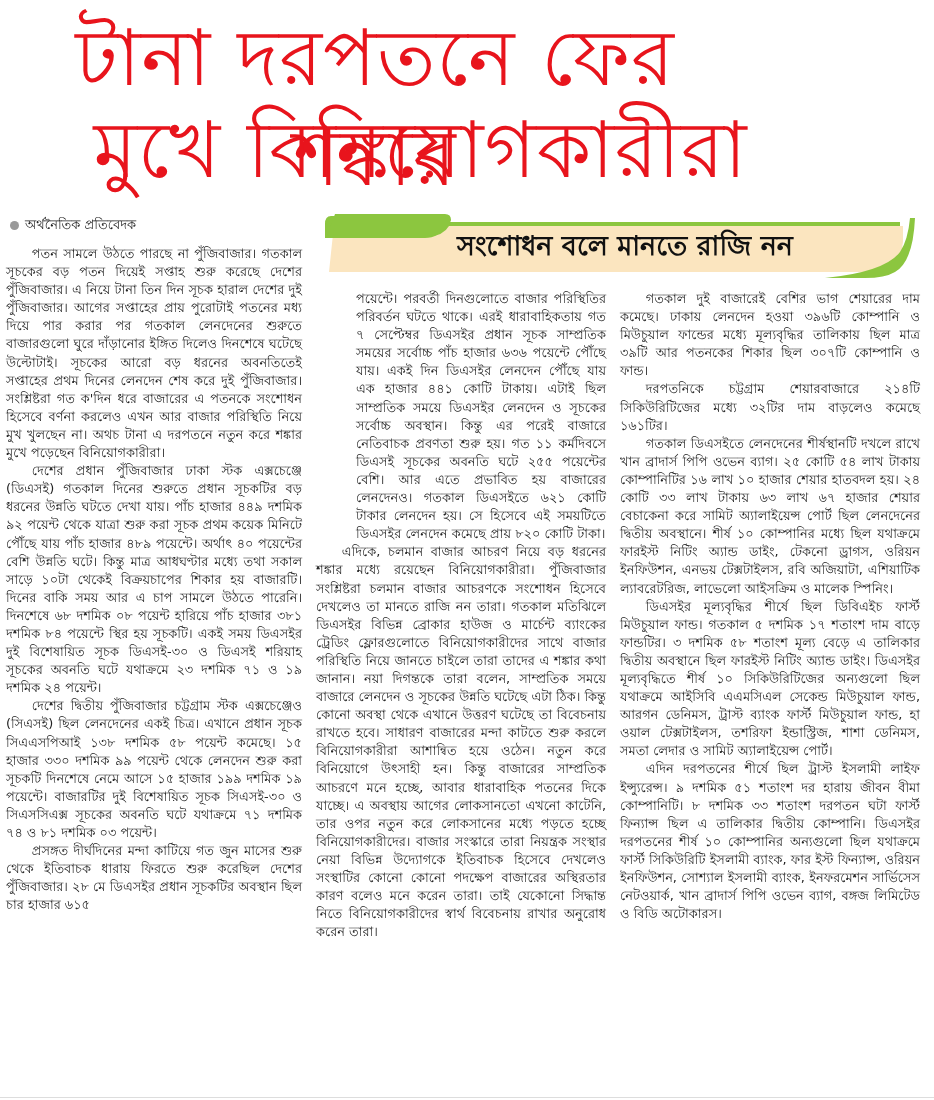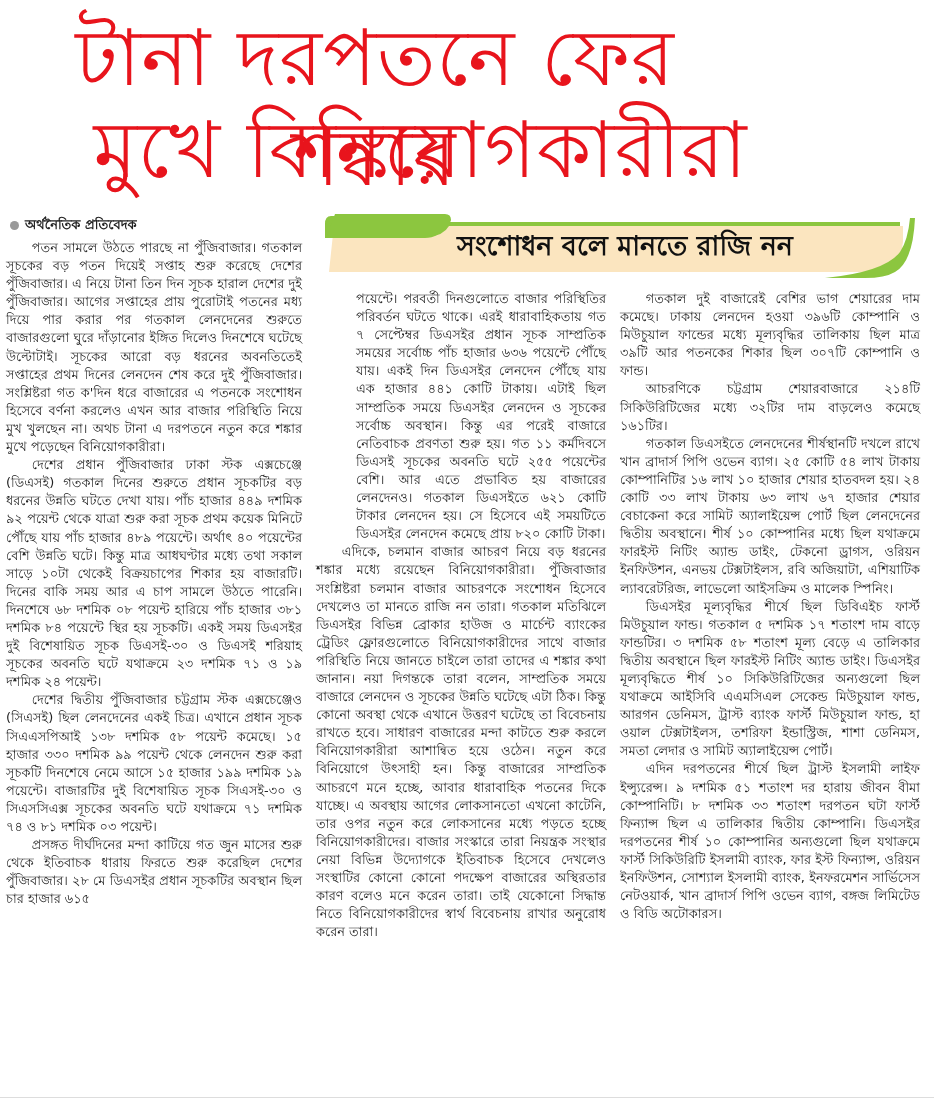--- a/index.html
+++ b/index.html
@@ -12,21 +12,21 @@
   .banner { position: absolute; left: 325px; top: 212px; width: 590px; height: 66px; }
   .banner svg { position: absolute; left: 0; top: 0; }
   .banner .text { position: absolute; left: 30px; top: 18px; width: 540px; text-align: center;
                   font-size: 27px; font-weight: bold; color: #111; line-height: 32px; }
   .col { position: absolute; font-size: 12.9px; line-height: 18.1px; text-align: justify; color: #222; }
   .col p { margin: 0; text-indent: 2em; }
   .col p.noindent { text-indent: 0; margin-left: 40px; }
   .col1 { left: 6px; top: 216px; width: 296px; }
   .col2 { left: 316px; top: 290px; width: 290px; }
   .col3 { left: 620px; top: 290px; width: 300px; }
-  .byline { display: flex; align-items: center; font-weight: bold; font-size: 13px; line-height: 18px; margin-bottom: 5px; }
+  .byline { display: flex; align-items: center; font-weight: normal; font-size: 13px; line-height: 18px; margin-bottom: 11px; }
   .byline .dot { display: inline-block; width: 9px; height: 9px; border-radius: 50%; background: #9a9a9a; margin-right: 6px; margin-left: 4px; }
   .rule { position: absolute; left: 0; top: 1097px; width: 934px; height: 1px; background: #dddddd; }
 </style>
 </head>
 <body>
 
 <div class="headline">
   <div class="line1">টানা দরপতনে ফের শঙ্কার</div>
   <div class="line2">মুখে বিনিয়োগকারীরা</div>
 </div>
@@ -52,19 +52,19 @@
   <p>প্রসঙ্গত দীর্ঘদিনের মন্দা কাটিয়ে গত জুন মাসের শুরু থেকে ইতিবাচক ধারায় ফিরতে শুরু করেছিল দেশের পুঁজিবাজার। ২৮ মে ডিএসইর প্রধান সূচকটির অবস্থান ছিল চার হাজার ৬১৫</p>
 </div>
 
 <div class="col col2">
   <p class="noindent">পয়েন্টে। পরবর্তী দিনগুলোতে বাজার পরিস্থিতির পরিবর্তন ঘটতে থাকে। এরই ধারাবাহিকতায় গত ৭ সেপ্টেম্বর ডিএসইর প্রধান সূচক সাম্প্রতিক সময়ের সর্বোচ্চ পাঁচ হাজার ৬৩৬ পয়েন্টে পৌঁছে যায়। একই দিন ডিএসইর লেনদেন পৌঁছে যায় এক হাজার ৪৪১ কোটি টাকায়। এটাই ছিল সাম্প্রতিক সময়ে ডিএসইর লেনদেন ও সূচকের সর্বোচ্চ অবস্থান। কিন্তু এর পরেই বাজারে নেতিবাচক প্রবণতা শুরু হয়। গত ১১ কর্মদিবসে ডিএসই সূচকের অবনতি ঘটে ২৫৫ পয়েন্টের বেশি। আর এতে প্রভাবিত হয় বাজারের লেনদেনও। গতকাল ডিএসইতে ৬২১ কোটি টাকার লেনদেন হয়। সে হিসেবে এই সময়টিতে ডিএসইর লেনদেন কমেছে প্রায় ৮২০ কোটি টাকা।</p>
   <p>এদিকে, চলমান বাজার আচরণ নিয়ে বড় ধরনের শঙ্কার মধ্যে রয়েছেন বিনিয়োগকারীরা। পুঁজিবাজার সংশ্লিষ্টরা চলমান বাজার আচরণকে সংশোধন হিসেবে দেখলেও তা মানতে রাজি নন তারা। গতকাল মতিঝিলে ডিএসইর বিভিন্ন ব্রোকার হাউজ ও মার্চেন্ট ব্যাংকের ট্রেডিং ফ্লোরগুলোতে বিনিয়োগকারীদের সাথে বাজার পরিস্থিতি নিয়ে জানতে চাইলে তারা তাদের এ শঙ্কার কথা জানান। নয়া দিগন্তকে তারা বলেন, সাম্প্রতিক সময়ে বাজারে লেনদেন ও সূচকের উন্নতি ঘটেছে এটা ঠিক। কিন্তু কোনো অবস্থা থেকে এখানে উত্তরণ ঘটেছে তা বিবেচনায় রাখতে হবে। সাধারণ বাজারের মন্দা কাটতে শুরু করলে বিনিয়োগকারীরা আশান্বিত হয়ে ওঠেন। নতুন করে বিনিয়োগে উৎসাহী হন। কিন্তু বাজারের সাম্প্রতিক আচরণে মনে হচ্ছে, আবার ধারাবাহিক পতনের দিকে যাচ্ছে। এ অবস্থায় আগের লোকসানতো এখনো কাটেনি, তার ওপর নতুন করে লোকসানের মধ্যে পড়তে হচ্ছে বিনিয়োগকারীদের। বাজার সংস্কারে তারা নিয়ন্ত্রক সংস্থার নেয়া বিভিন্ন উদ্যোগকে ইতিবাচক হিসেবে দেখলেও সংস্থাটির কোনো কোনো পদক্ষেপ বাজারের অস্থিরতার কারণ বলেও মনে করেন তারা। তাই যেকোনো সিদ্ধান্ত নিতে বিনিয়োগকারীদের স্বার্থ বিবেচনায় রাখার অনুরোধ করেন তারা।</p>
 </div>
 
 <div class="col col3">
   <p>গতকাল দুই বাজারেই বেশির ভাগ শেয়ারের দাম কমেছে। ঢাকায় লেনদেন হওয়া ৩৯৬টি কোম্পানি ও মিউচুয়াল ফান্ডের মধ্যে মূল্যবৃদ্ধির তালিকায় ছিল মাত্র ৩৯টি আর পতনকের শিকার ছিল ৩০৭টি কোম্পানি ও ফান্ড।</p>
-  <p>আচরণিকে চট্টগ্রাম শেয়ারবাজারে ২১৪টি সিকিউরিটিজের মধ্যে ৩২টির দাম বাড়লেও কমেছে ১৬১টির।</p>
+  <p>দরপতনিকে চট্টগ্রাম শেয়ারবাজারে ২১৪টি সিকিউরিটিজের মধ্যে ৩২টির দাম বাড়লেও কমেছে ১৬১টির।</p>
   <p>গতকাল ডিএসইতে লেনদেনের শীর্ষস্থানটি দখলে রাখে খান ব্রাদার্স পিপি ওভেন ব্যাগ। ২৫ কোটি ৫৪ লাখ টাকায় কোম্পানিটির ১৬ লাখ ১০ হাজার শেয়ার হাতবদল হয়। ২৪ কোটি ৩৩ লাখ টাকায় ৬৩ লাখ ৬৭ হাজার শেয়ার বেচাকেনা করে সামিট অ্যালাইয়েন্স পোর্ট ছিল লেনদেনের দ্বিতীয় অবস্থানে। শীর্ষ ১০ কোম্পানির মধ্যে ছিল যথাক্রমে ফারইস্ট নিটিং অ্যান্ড ডাইং, টেকনো ড্রাগস, ওরিয়ন ইনফিউশন, এনভয় টেক্সটাইলস, রবি অজিয়াটা, এশিয়াটিক ল্যাবরেটরিজ, লাভেলো আইসক্রিম ও মালেক স্পিনিং।</p>
   <p>ডিএসইর মূল্যবৃদ্ধির শীর্ষে ছিল ডিবিএইচ ফার্স্ট মিউচুয়াল ফান্ড। গতকাল ৫ দশমিক ১৭ শতাংশ দাম বাড়ে ফান্ডটির। ৩ দশমিক ৫৮ শতাংশ মূল্য বেড়ে এ তালিকার দ্বিতীয় অবস্থানে ছিল ফারইস্ট নিটিং অ্যান্ড ডাইং। ডিএসইর মূল্যবৃদ্ধিতে শীর্ষ ১০ সিকিউরিটিজের অন্যগুলো ছিল যথাক্রমে আইসিবি এএমসিএল সেকেন্ড মিউচুয়াল ফান্ড, আরগন ডেনিমস, ট্রাস্ট ব্যাংক ফার্স্ট মিউচুয়াল ফান্ড, হা ওয়াল টেক্সটাইলস, তশরিফা ইন্ডাস্ট্রিজ, শাশা ডেনিমস, সমতা লেদার ও সামিট অ্যালাইয়েন্স পোর্ট।</p>
   <p>এদিন দরপতনের শীর্ষে ছিল ট্রাস্ট ইসলামী লাইফ ইন্স্যুরেন্স। ৯ দশমিক ৫১ শতাংশ দর হারায় জীবন বীমা কোম্পানিটি। ৮ দশমিক ৩৩ শতাংশ দরপতন ঘটা ফার্স্ট ফিন্যান্স ছিল এ তালিকার দ্বিতীয় কোম্পানি। ডিএসইর দরপতনের শীর্ষ ১০ কোম্পানির অন্যগুলো ছিল যথাক্রমে ফার্স্ট সিকিউরিটি ইসলামী ব্যাংক, ফার ইস্ট ফিন্যান্স, ওরিয়ন ইনফিউশন, সোশ্যাল ইসলামী ব্যাংক, ইনফরমেশন সার্ভিসেস নেটওয়ার্ক, খান ব্রাদার্স পিপি ওভেন ব্যাগ, বঙ্গজ লিমিটেড ও বিডি অটোকারস।</p>
 </div>
 
 <div class="rule"></div>
 
 </body></html>

